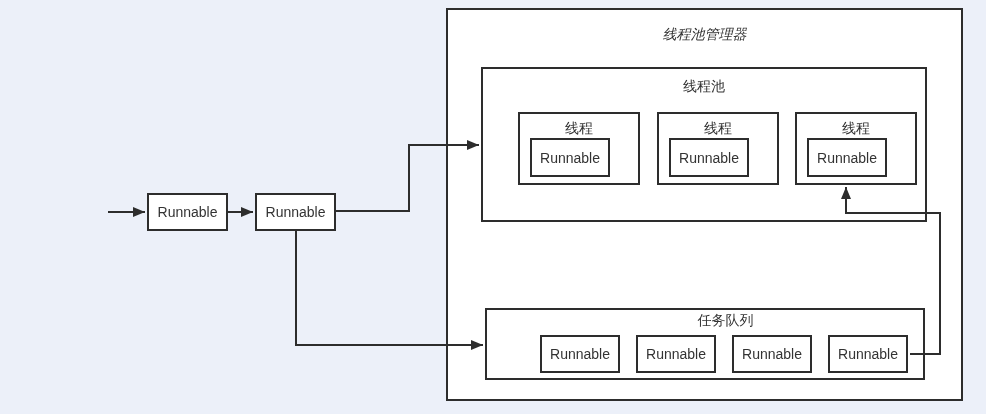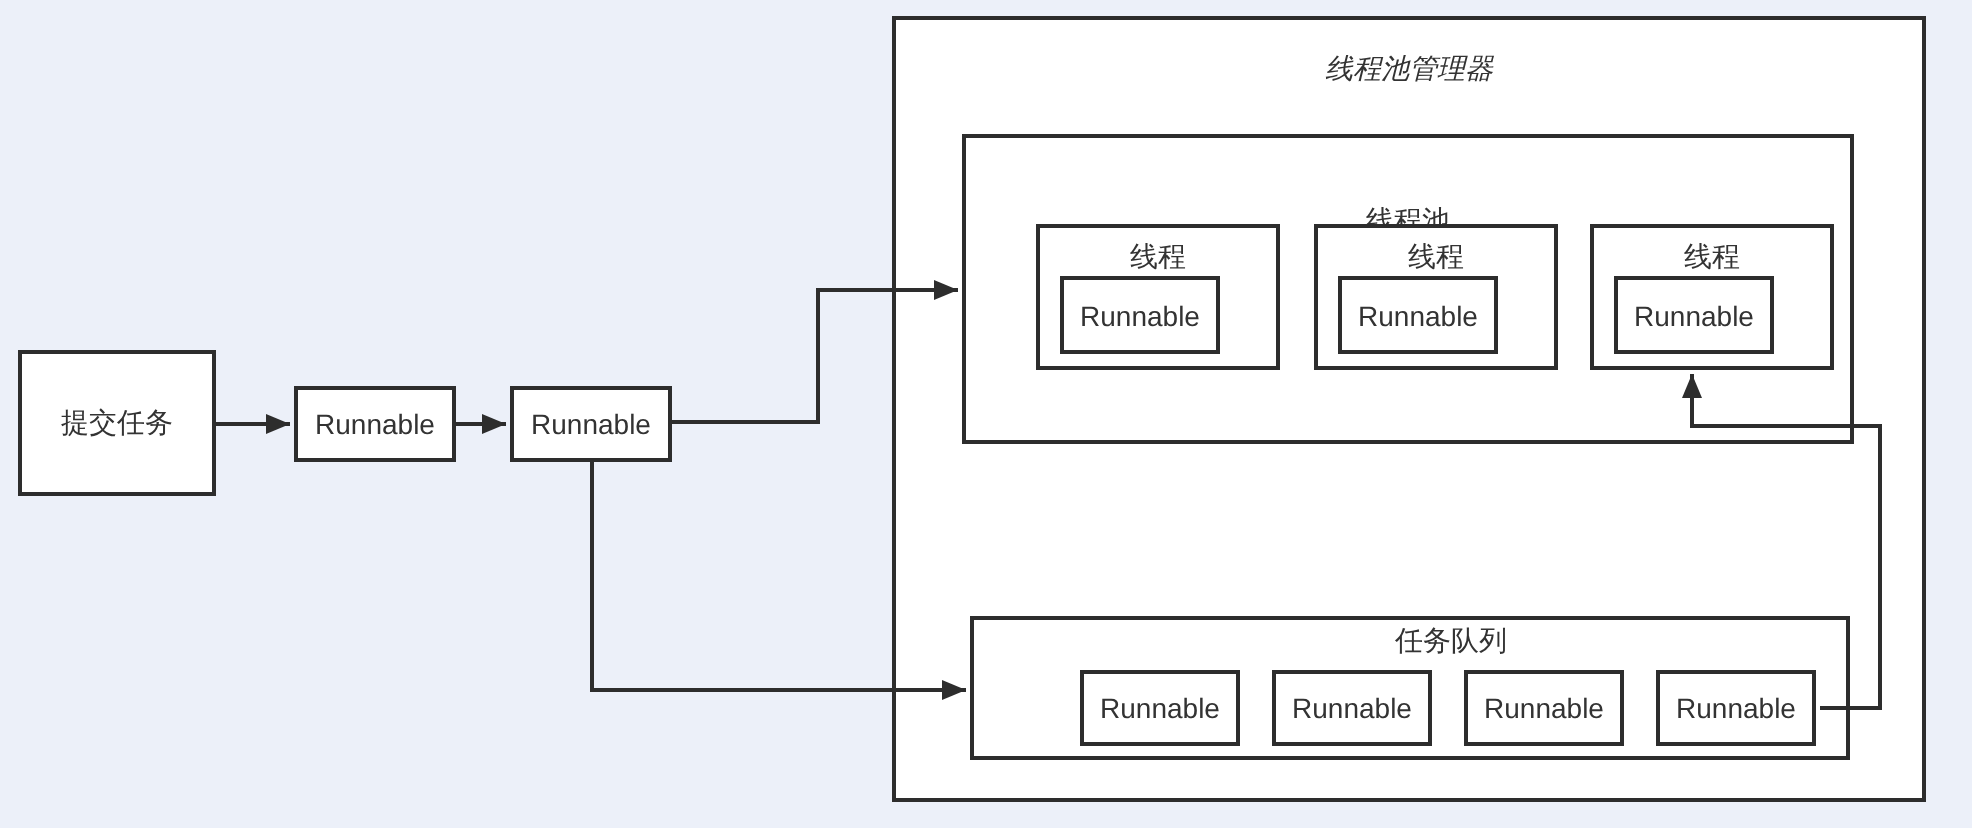--- a/index.html
+++ b/index.html
@@ -31,21 +31,21 @@
   }
   
   #submit-box   { left:9px;   top:175px; width:99px;  height:73px; }
   #runnable-a   { left:147px; top:193px; width:81px;  height:38px; }
   #runnable-b   { left:255px; top:193px; width:81px;  height:38px; }
   
   #manager-box  { left:446px; top:8px;   width:517px; height:393px; }
   #manager-box .group-title { padding-top:16px;font-style:italic; }
   
   #pool-box     { left:481px; top:67px;  width:446px; height:155px; }
-  #pool-box .group-title { padding-top:9px;margin-top:24px; }
+  #pool-box .group-title { padding-top:9px; }
   .thread-box   { top:112px; width:122px; height:73px; }
   #thread-1 { left:518px; }
   #thread-2 { left:657px; }
   #thread-3 { left:795px; }
   .thread-box .thread-title { display:block; text-align:center; padding-top:6px; }
   .thread-runnable {
     position:absolute; left:10px; top:24px;
     width:80px; height:39px;
     background:#ffffff; border:2px solid #2d2d2d; box-sizing:border-box;
   }
@@ -62,23 +62,20 @@
     position:absolute; left:0; top:0; z-index:5;
     pointer-events:none;
   }
   .conn { fill:none; stroke:#2d2d2d; stroke-width:2px; }
 </style>
 </head>
 <body>
 
 <div id="canvas">
 
-  <div id="submit-box" class="box center">
-    <span>提交任务</span>
-  </div>
 
   <div id="runnable-a" class="box center">
     <span>Runnable</span>
   </div>
 
   <div id="runnable-b" class="box center">
     <span>Runnable</span>
   </div>
 
   <div id="manager-box" class="box">

